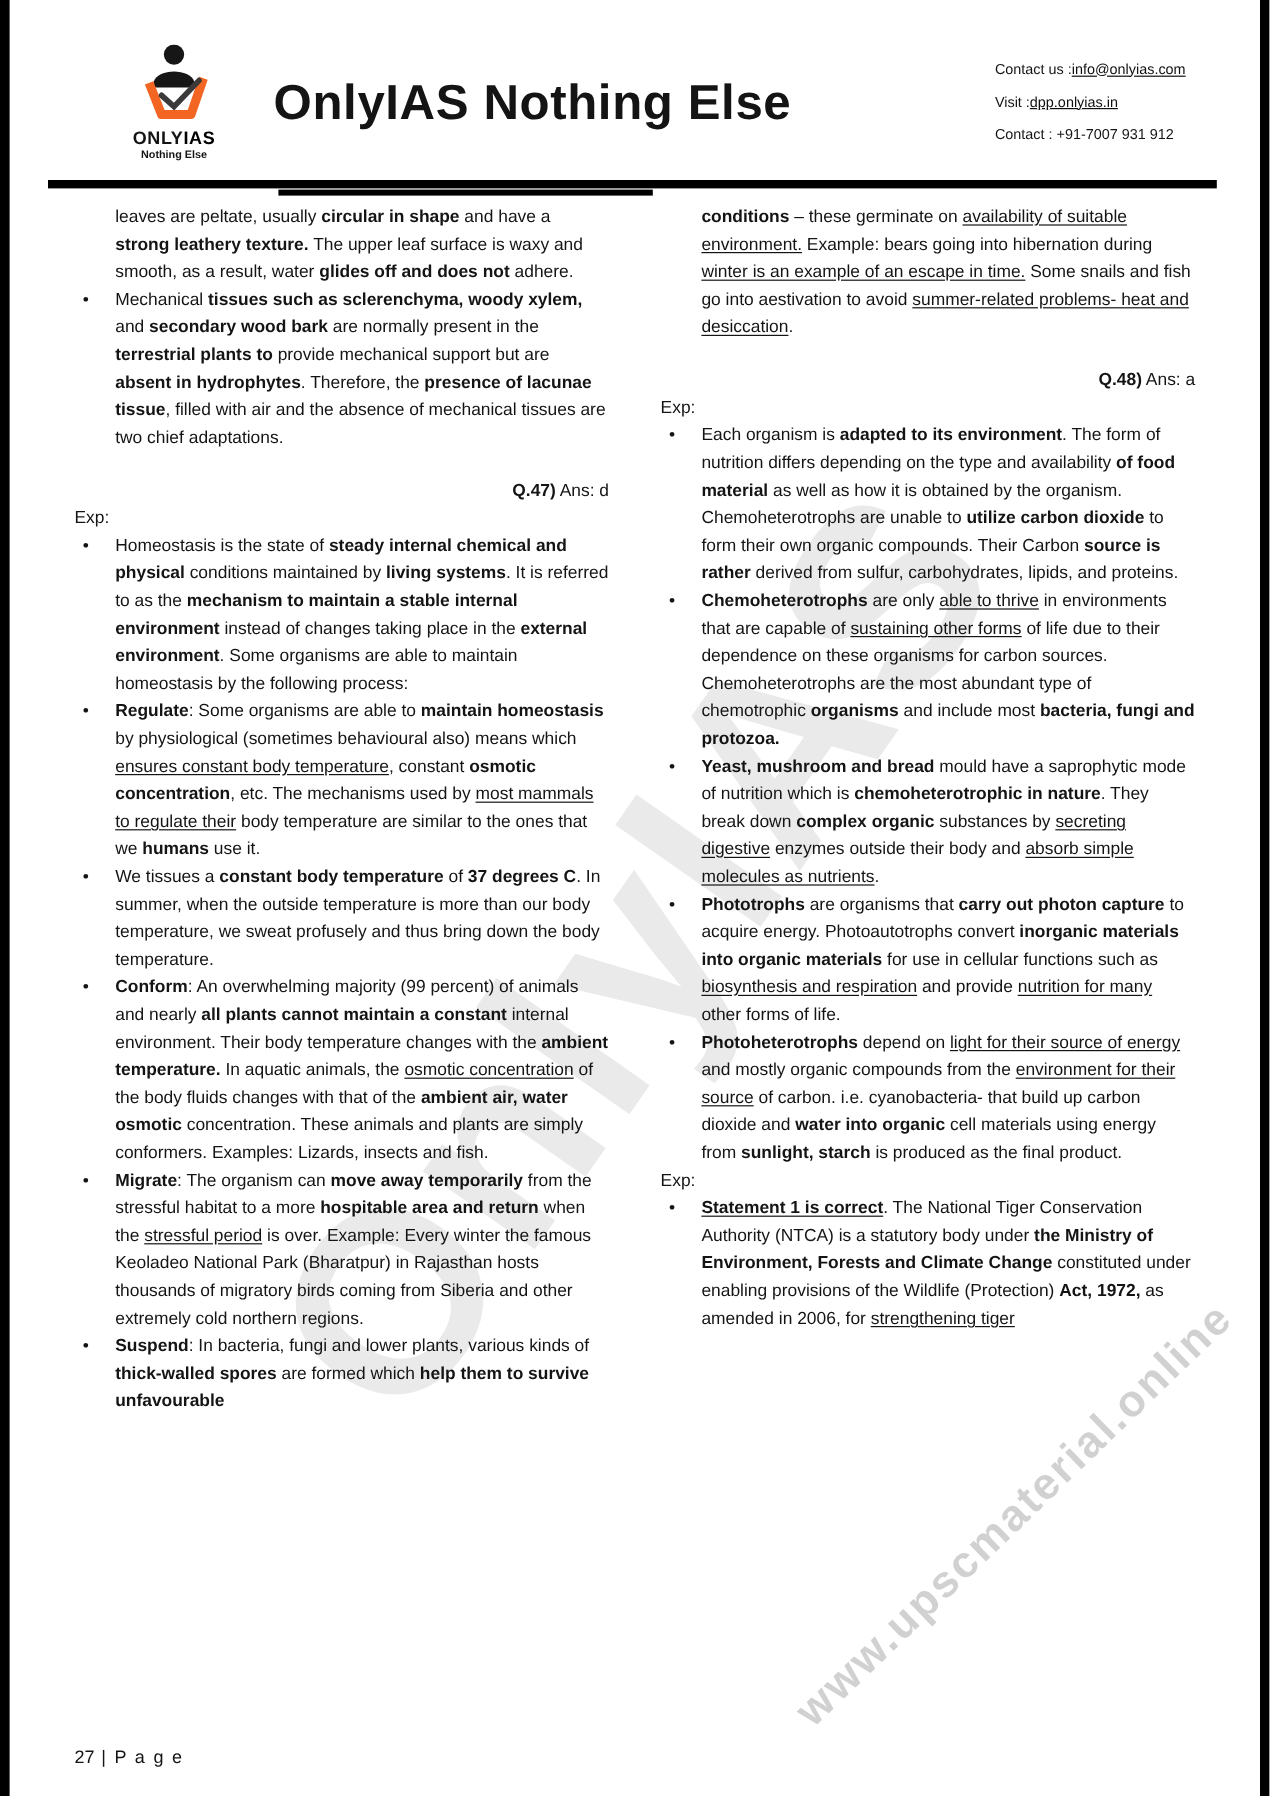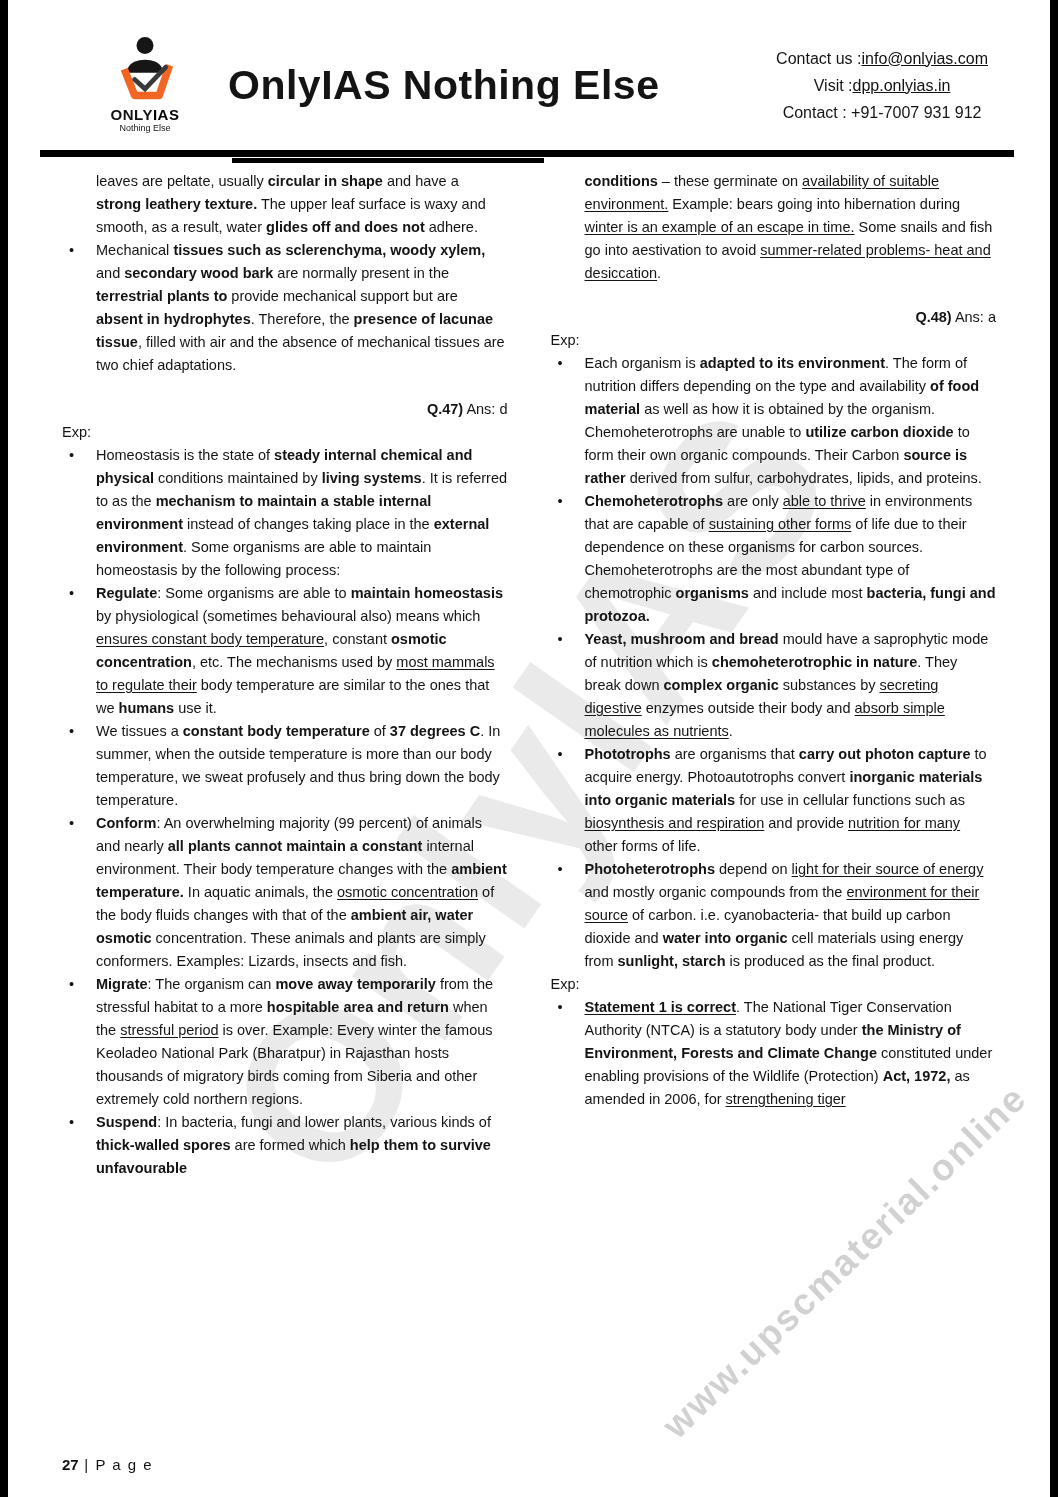--- a/index.html
+++ b/index.html
@@ -8,44 +8,44 @@
     height:1497px; position:relative; background:#ffffff;
     font-family:"Liberation Sans", sans-serif; color:#141414; overflow:hidden;
   }
   .edge { position:absolute; top:0; bottom:0; width:8px; background:#000; z-index:6; }
   .edge.left { left:0; } .edge.right { right:0; }
 
   header { position:absolute; top:24px; left:0; right:0; height:122px; display:flex; align-items:center; z-index:3; }
   .logo { width:118px; margin-left:86px; text-align:center; flex:0 0 auto; }
   .logo-text { font-weight:bold; font-size:15px; letter-spacing:.5px; line-height:15px; }
   .logo-text .ias { color:#000000; }
-  .logo-tagline { font-size:9px; font-weight:normal; margin-top:1px; }
+  .logo-tagline { font-size:9px; font-weight:bold; margin-top:1px; }
   .title { font-size:41px; font-weight:800; margin-left:24px; white-space:nowrap; letter-spacing:.5px; }
-  .contacts { margin-left:auto; margin-right:70px; text-align:center; font-size:16px; line-height:27px; }
+  .contacts { margin-left:auto; margin-right:70px; font-size:12px; line-height:27px; }
   .contacts a { color:#101010; text-decoration:underline; cursor:pointer; }
 
   .rule { position:absolute; background:#000; z-index:3; }
   .rule.main { left:40px; right:44px; top:150px; height:7px; }
   .rule.sub  { left:232px; width:312px; top:158px; height:5px; }
 
   main {
     position:absolute; top:170px; left:62px; right:62px;
     display:grid; grid-template-columns:1fr 1fr; column-gap:58px;
     z-index:1; font-size:14.5px; line-height:23px; text-align:left;gap:43px;
   }
   .block { }
   .h { margin-top:21px;text-align:right; }
   .pi { padding-left:34px; }
   .li { display:flex; }
   .marker { flex:0 0 34px; padding-left:7px; }
   .b { font-weight:bold; }
   .u { text-decoration:underline; text-underline-offset:2px; }
 
   footer { position:absolute; left:62px; bottom:24px; font-size:15px; z-index:3; }
-  footer .num { font-weight:bold;text-align:right; }
+  footer .num { font-weight:normal;text-align:right; }
   footer .lbl { letter-spacing:1.5px; }
 
   .wm-brand {
     position:absolute; left:50%; top:53%;
     transform:translate(-50%,-50%) rotate(-55deg);
     font-size:215px; font-weight:bold; color:#d6d6d6; opacity:.5;
     white-space:nowrap; z-index:0; letter-spacing:6px;
   }
   .wm-site {
     position:absolute; left:845px; top:1262px;

